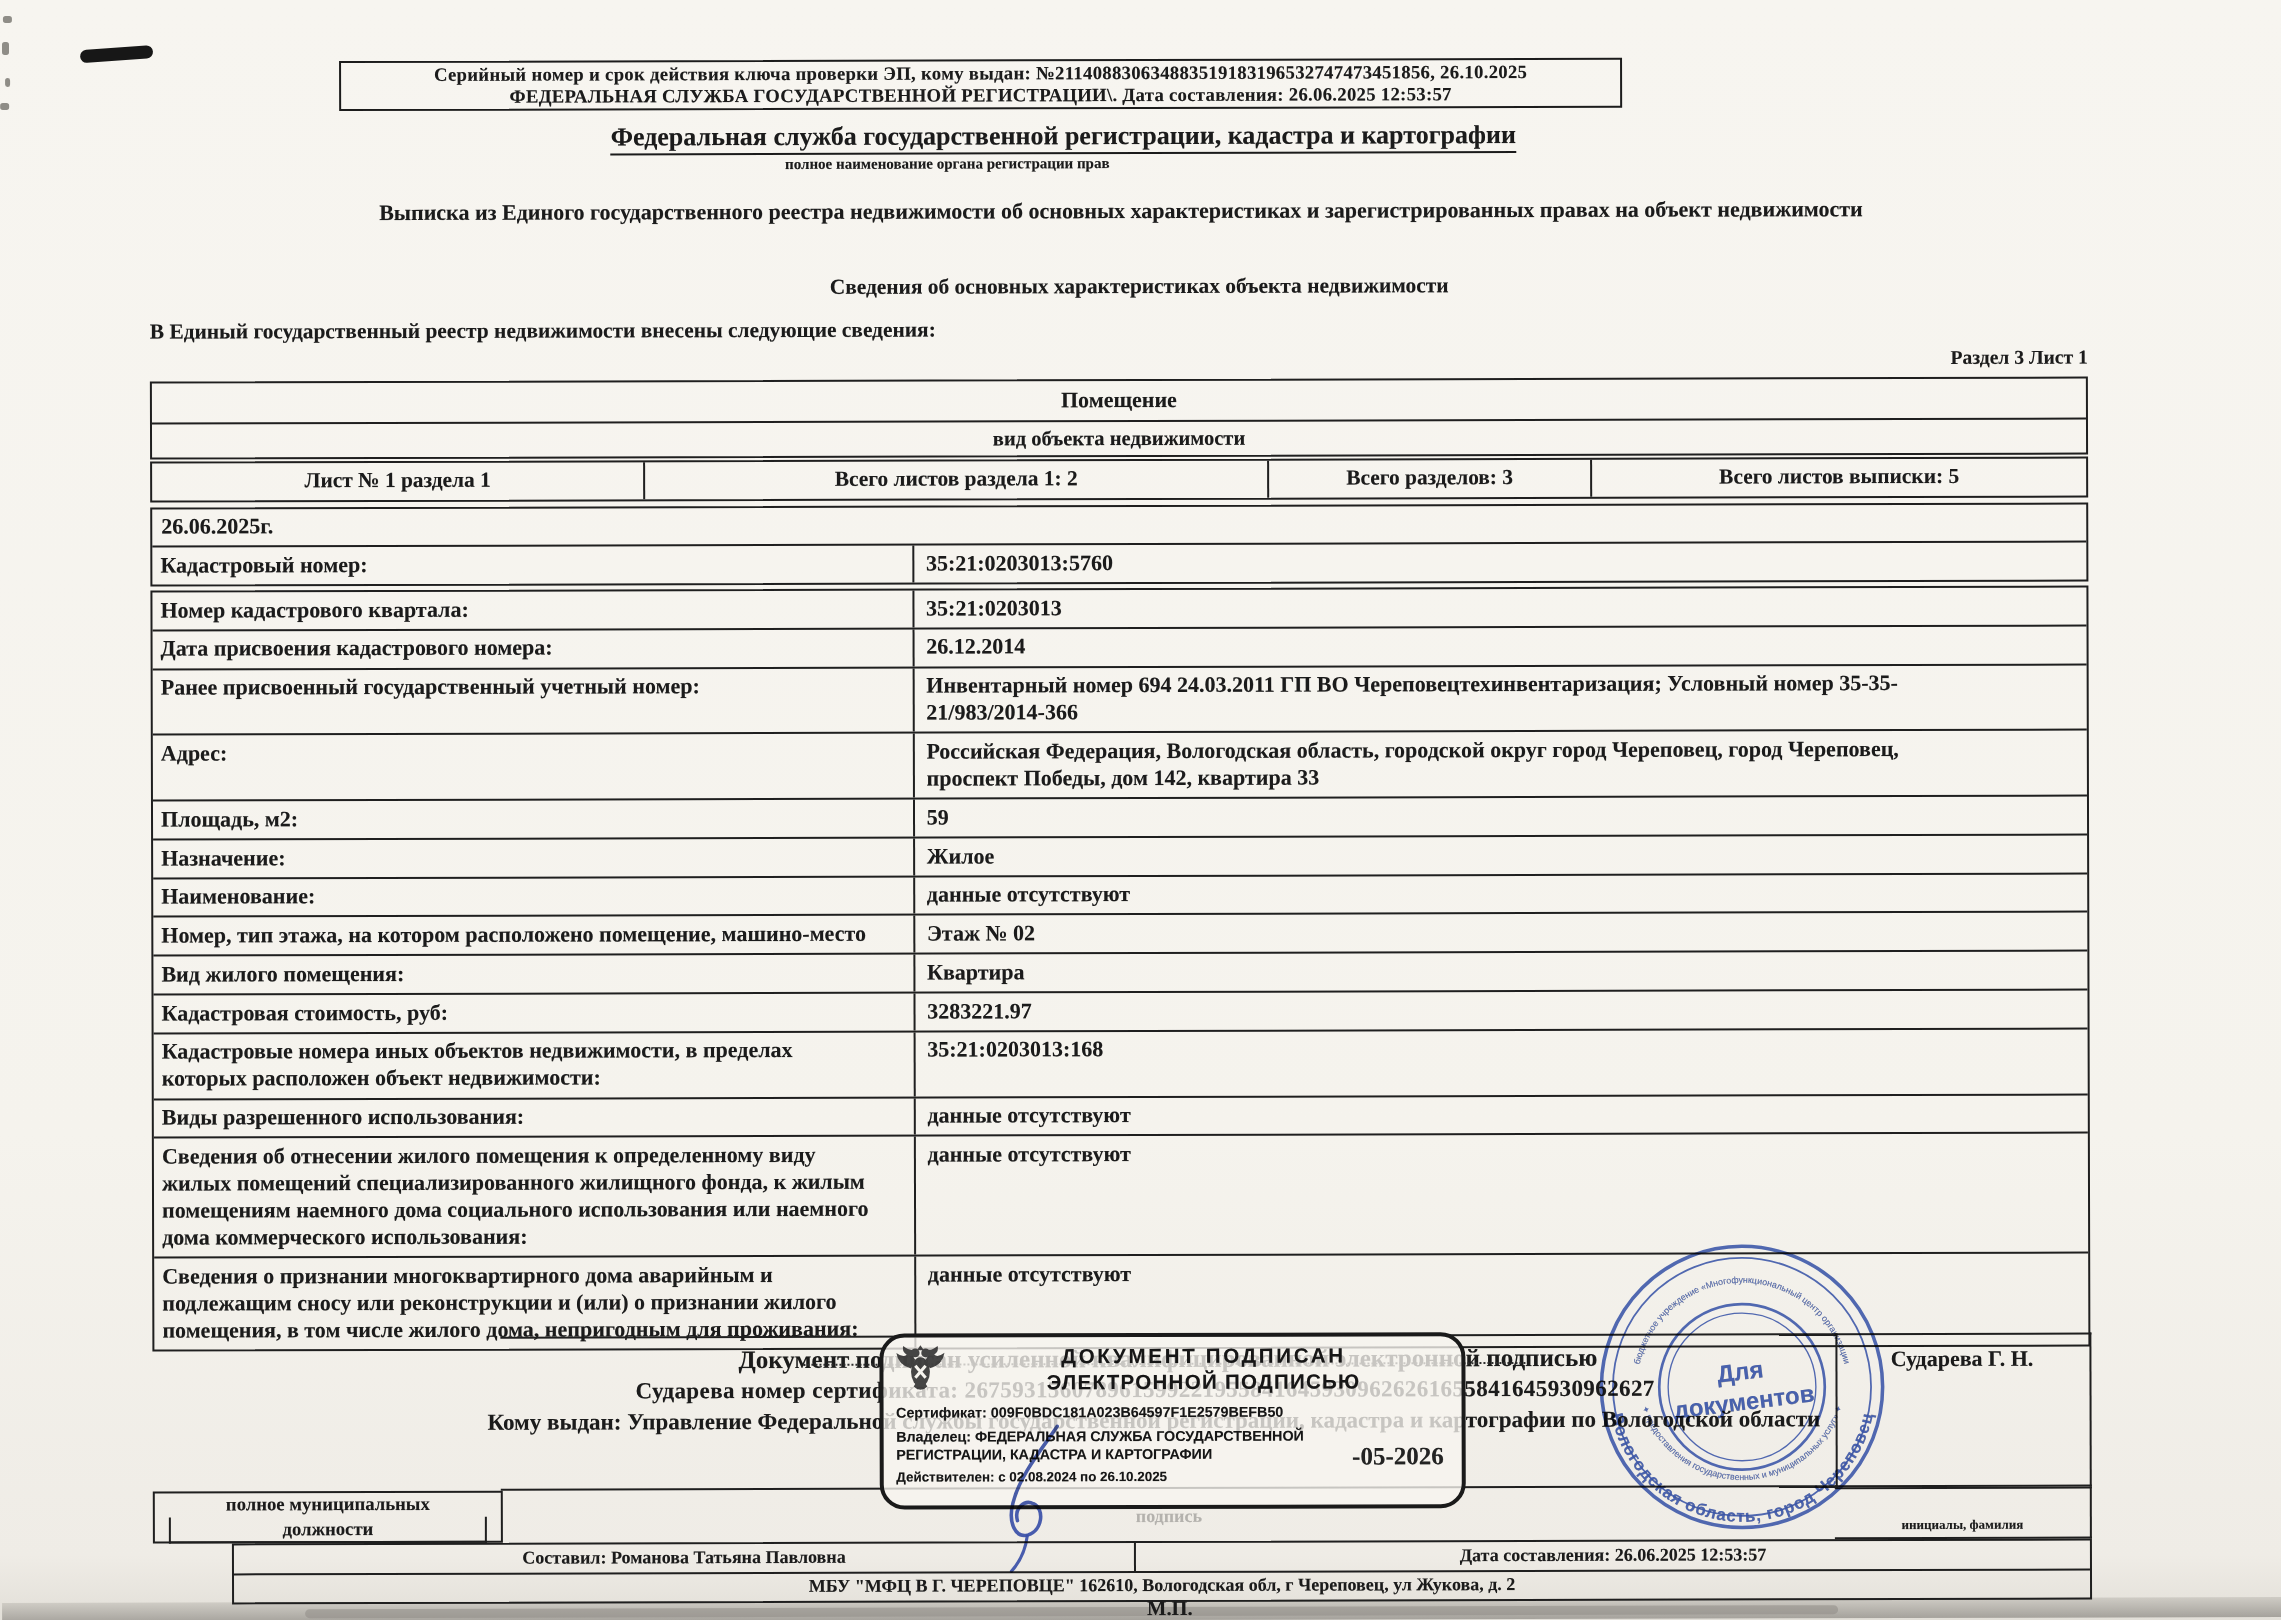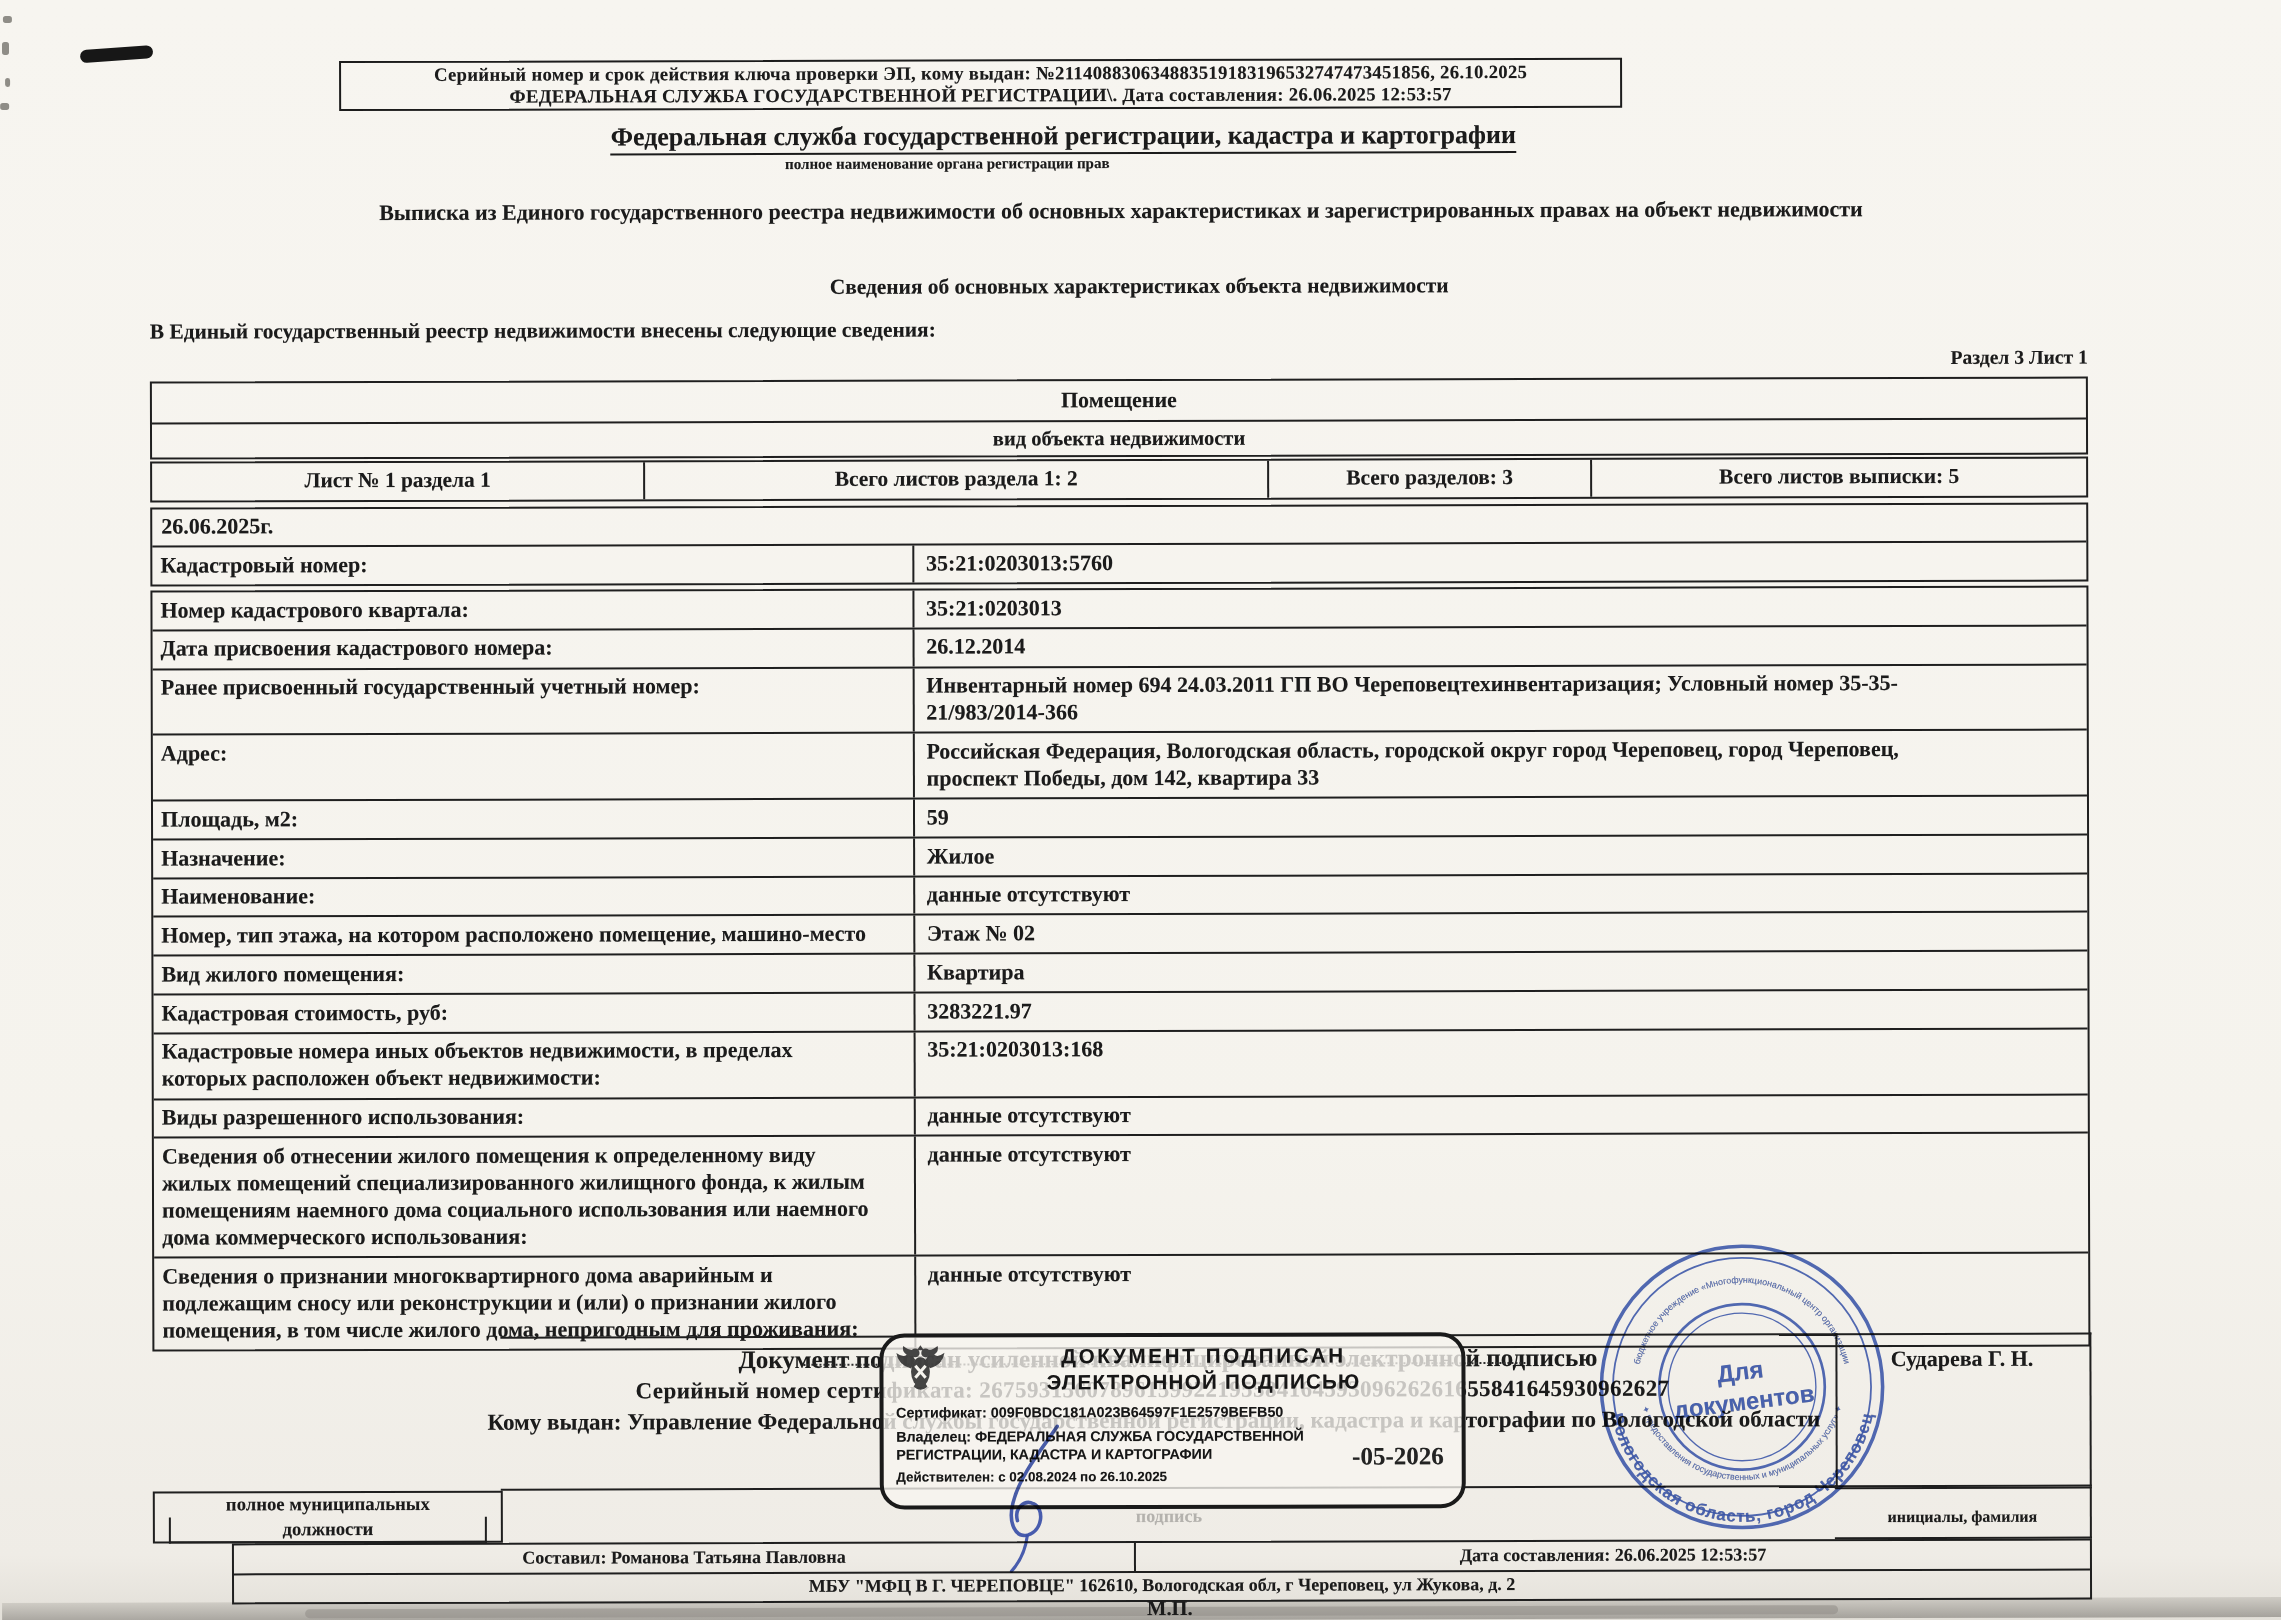--- a/index.html
+++ b/index.html
@@ -58,21 +58,21 @@
   .sig-left{left:151px;top:1335px;width:350px;height:154px;border:2.7px solid #1f1f1f;text-align:center;padding-top:9px;font-size:23px;font-weight:bold;z-index:1;}
   .sig-mid{left:499px;top:1335px;width:1337px;height:154px;border:2.7px solid #1f1f1f;border-left:none;z-index:1;font-size:23px;font-weight:bold;overflow:visible;}
   .sig-mid .l1{margin-top:8px;text-align:center;font-size:25px;white-space:nowrap;}
   .sig-mid .l2{margin-top:3.6px;padding-left:135px;text-align:left;font-size:23px;white-space:nowrap;letter-spacing:0.4px;}
   .sig-mid .l3{margin-top:5.3px;margin-left:-28.5px;text-align:center;font-size:23px;white-space:nowrap;}
   .sig-right{left:1833px;top:1335px;width:257px;height:154px;border:2.7px solid #1f1f1f;border-left:none;text-align:center;padding-top:10.7px;font-size:22px;font-weight:bold;z-index:1;}
   .dotted-line{left:802px;top:1363px;width:722px;border-top:2.7px dotted #2e2e2e;z-index:2;}
   .cap-left{left:151px;top:1489px;width:350px;height:52px;border:2.7px solid #1f1f1f;text-align:center;font-size:18.7px;font-weight:bold;line-height:22px;z-index:1;}
   .cap-left .inner{margin:1.8px 14.3px 0;border:2.7px solid #1f1f1f;border-top:none;padding:0.9px 0 1.8px;}
   .cap-mid{left:570px;top:1506px;width:1194px;text-align:center;font-size:18px;font-weight:bold;opacity:.28;z-index:1;}
-  .cap-right{left:1833px;top:1489px;width:257px;height:52px;border:2.7px solid #1f1f1f;border-left:none;text-align:center;font-size:16px;font-weight:bold;padding-top:19px;z-index:1;}
+  .cap-right{left:1833px;top:1489px;width:257px;height:52px;border:2.7px solid #1f1f1f;border-left:none;text-align:center;font-size:13px;font-weight:bold;padding-top:28px;z-index:1;}
   .foot-tbl{left:230px;top:1541px;width:1860px;border:2.7px solid #1f1f1f;z-index:1;}
   .foot-r1{display:flex;border-bottom:2.7px solid #1f1f1f;}
   .foot-r1 .fa{width:902px;border-right:2.7px solid #1f1f1f;box-sizing:border-box;text-align:center;font-size:18px;font-weight:bold;padding:2.7px 5.3px 4.5px;}
   .foot-r1 .fb{flex:1;text-align:center;font-size:18px;font-weight:bold;padding:2.7px 5.3px 4.5px;}
   .foot-r2{text-align:center;font-size:18px;font-weight:bold;padding:1.8px 5.3px 4.5px;}
   .mp-label{left:1145px;top:1597px;font-size:20.5px;font-weight:bold;z-index:2;}
   
   .stamp-box{
     left:878px;top:1333px;width:586px;height:176px;z-index:5;
     background:rgba(247,245,240,0.78);
@@ -199,21 +199,21 @@
         </div>
       <div class="trow">
           <div class="cl">Сведения о признании многоквартирного дома аварийным и подлежащим сносу или реконструкции и (или) о признании жилого помещения, в том числе жилого дома, непригодным для проживания:</div>
           <div class="cv">данные отсутствуют</div>
         </div>
     </div>
 
 
     <div class="abs sig-mid">
       <div class="l1">Документ подписан усиленной квалифицированной электронной подписью</div>
-      <div class="l2"><span>Серийный номер сертификата:</span> <span>2675931560789615992219558416459309626261655841645930962627</span></div>
+      <div class="l2"><span>Сударева номер сертификата:</span> <span>2675931560789615992219558416459309626261655841645930962627</span></div>
       <div class="l3">Кому выдан: Управление Федеральной службы государственной регистрации, кадастра и картографии по Вологодской области</div>
     </div>
 
     <div class="abs sig-right">Сударева Г. Н.</div>
 
     <div class="abs dotted-line"></div>
 
     <div class="abs cap-left">
       <div>полное муниципальных</div>
       <div class="inner">должности</div>

